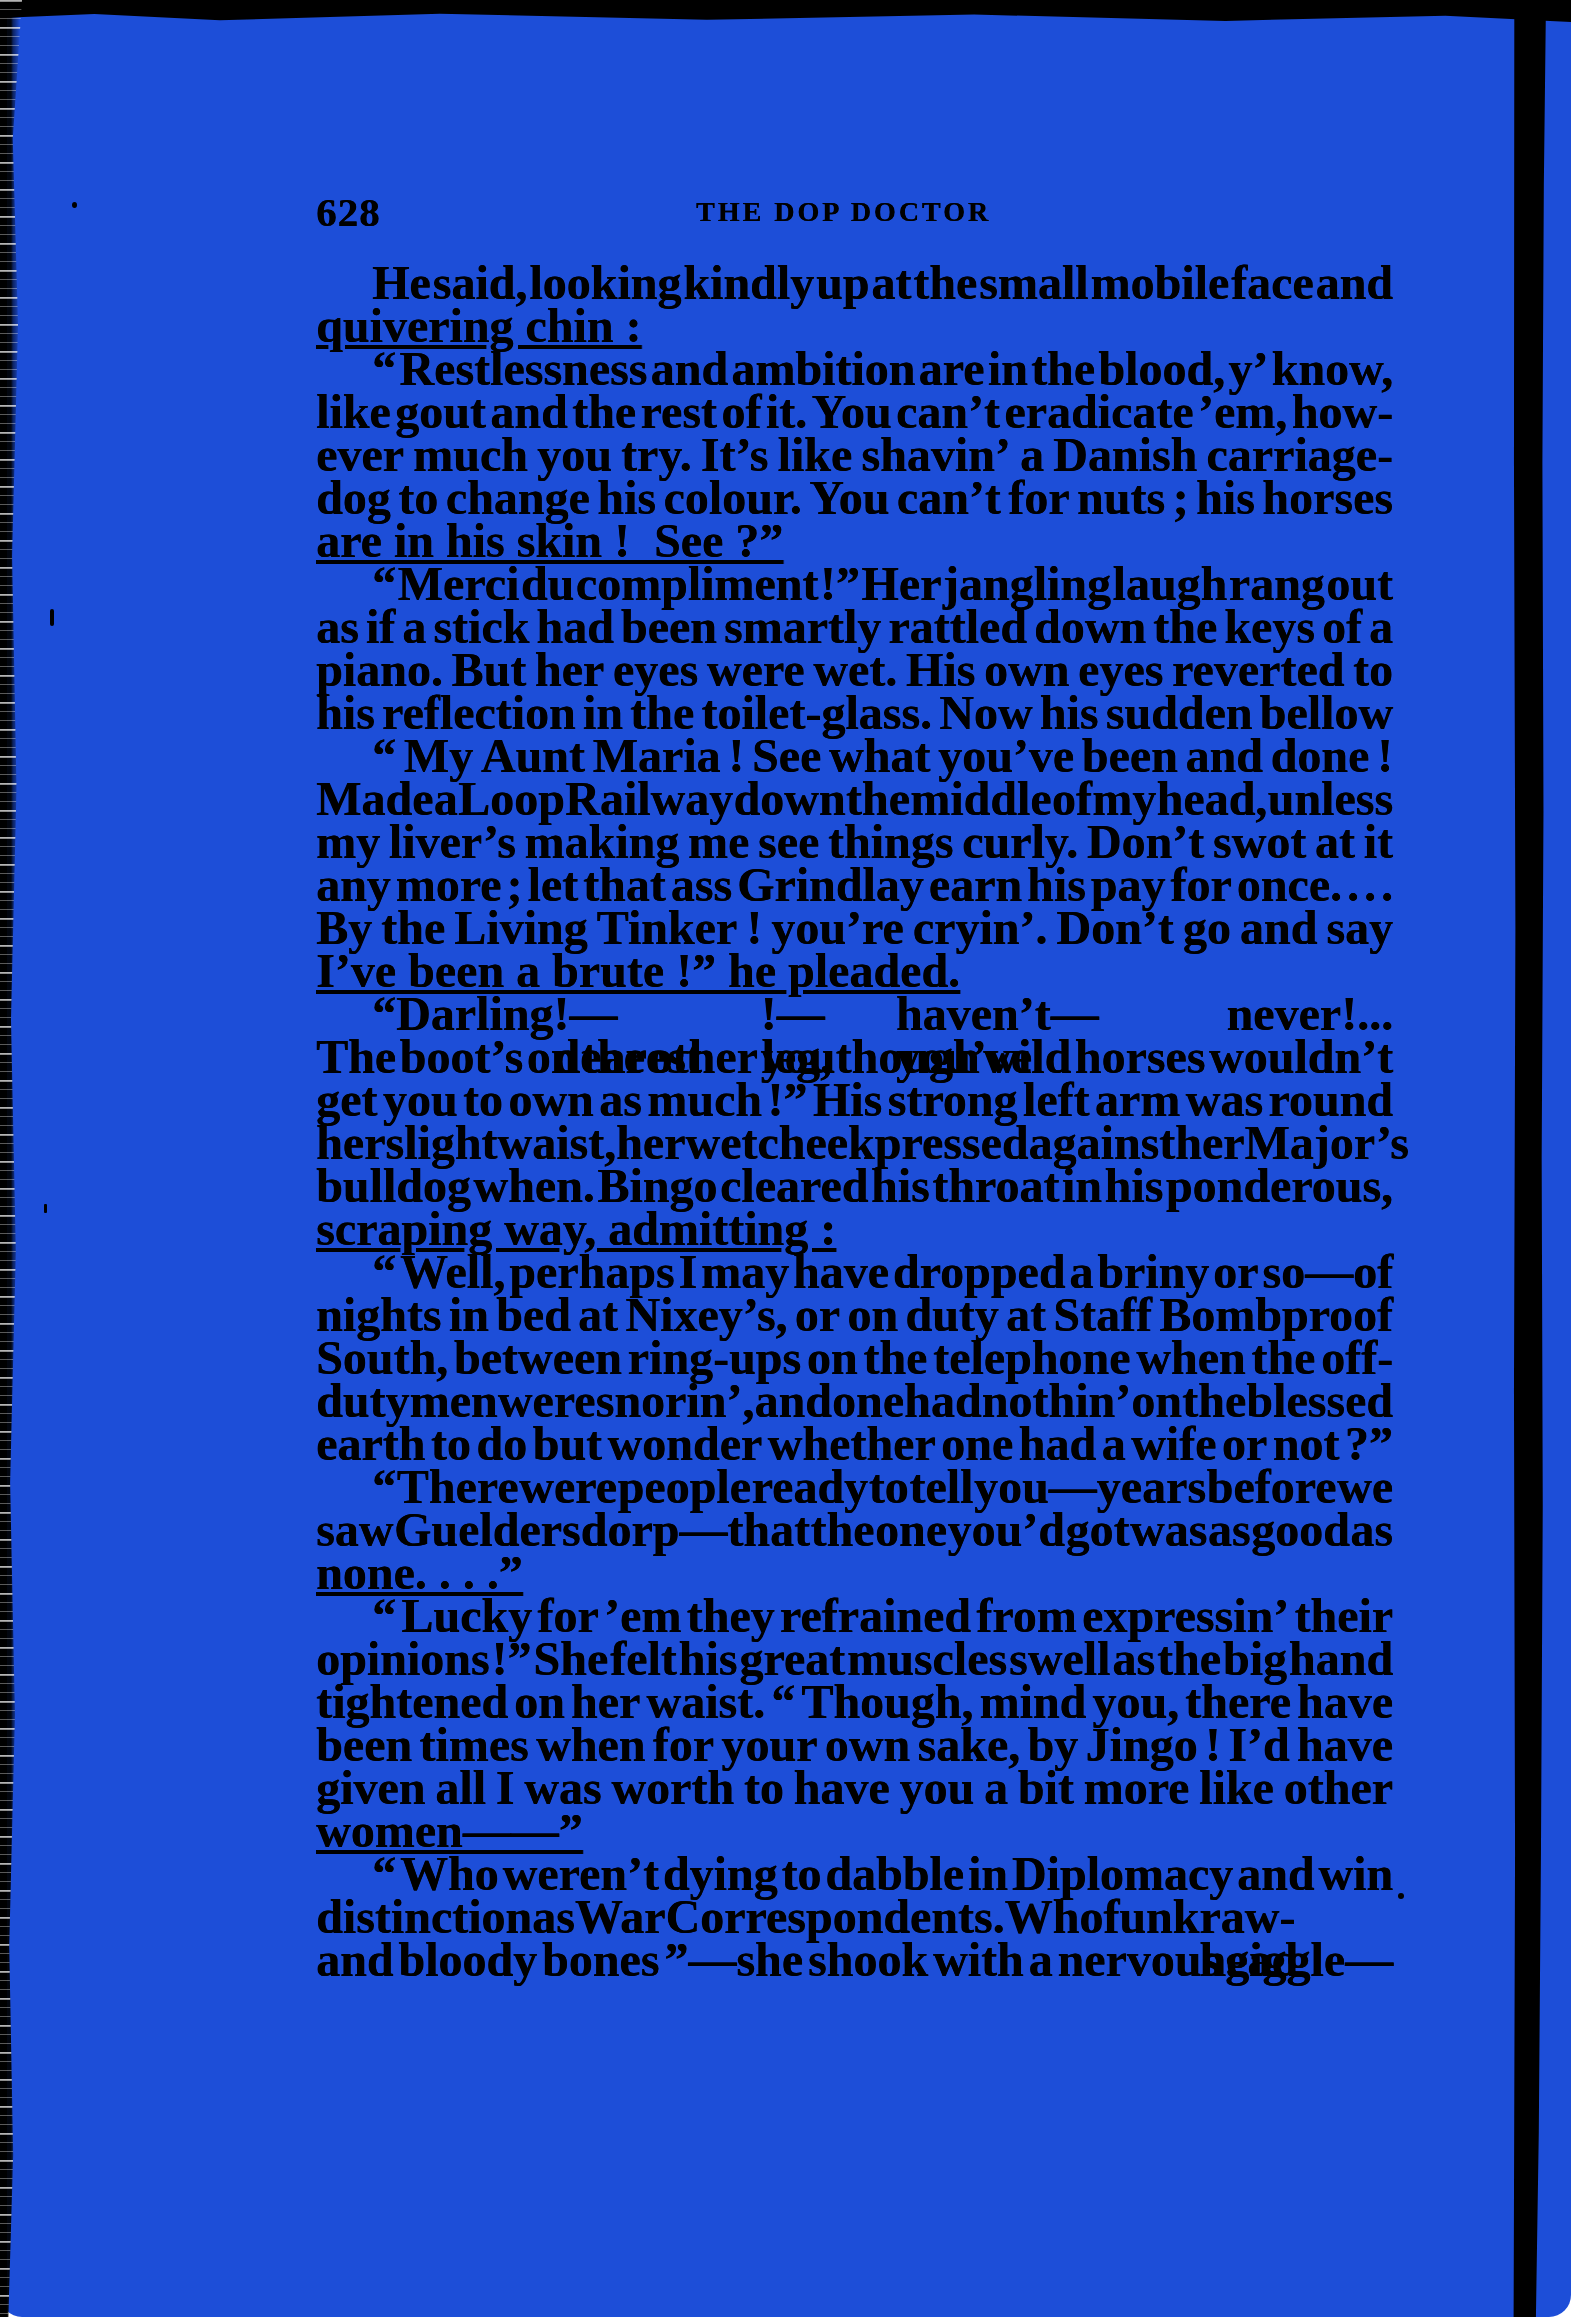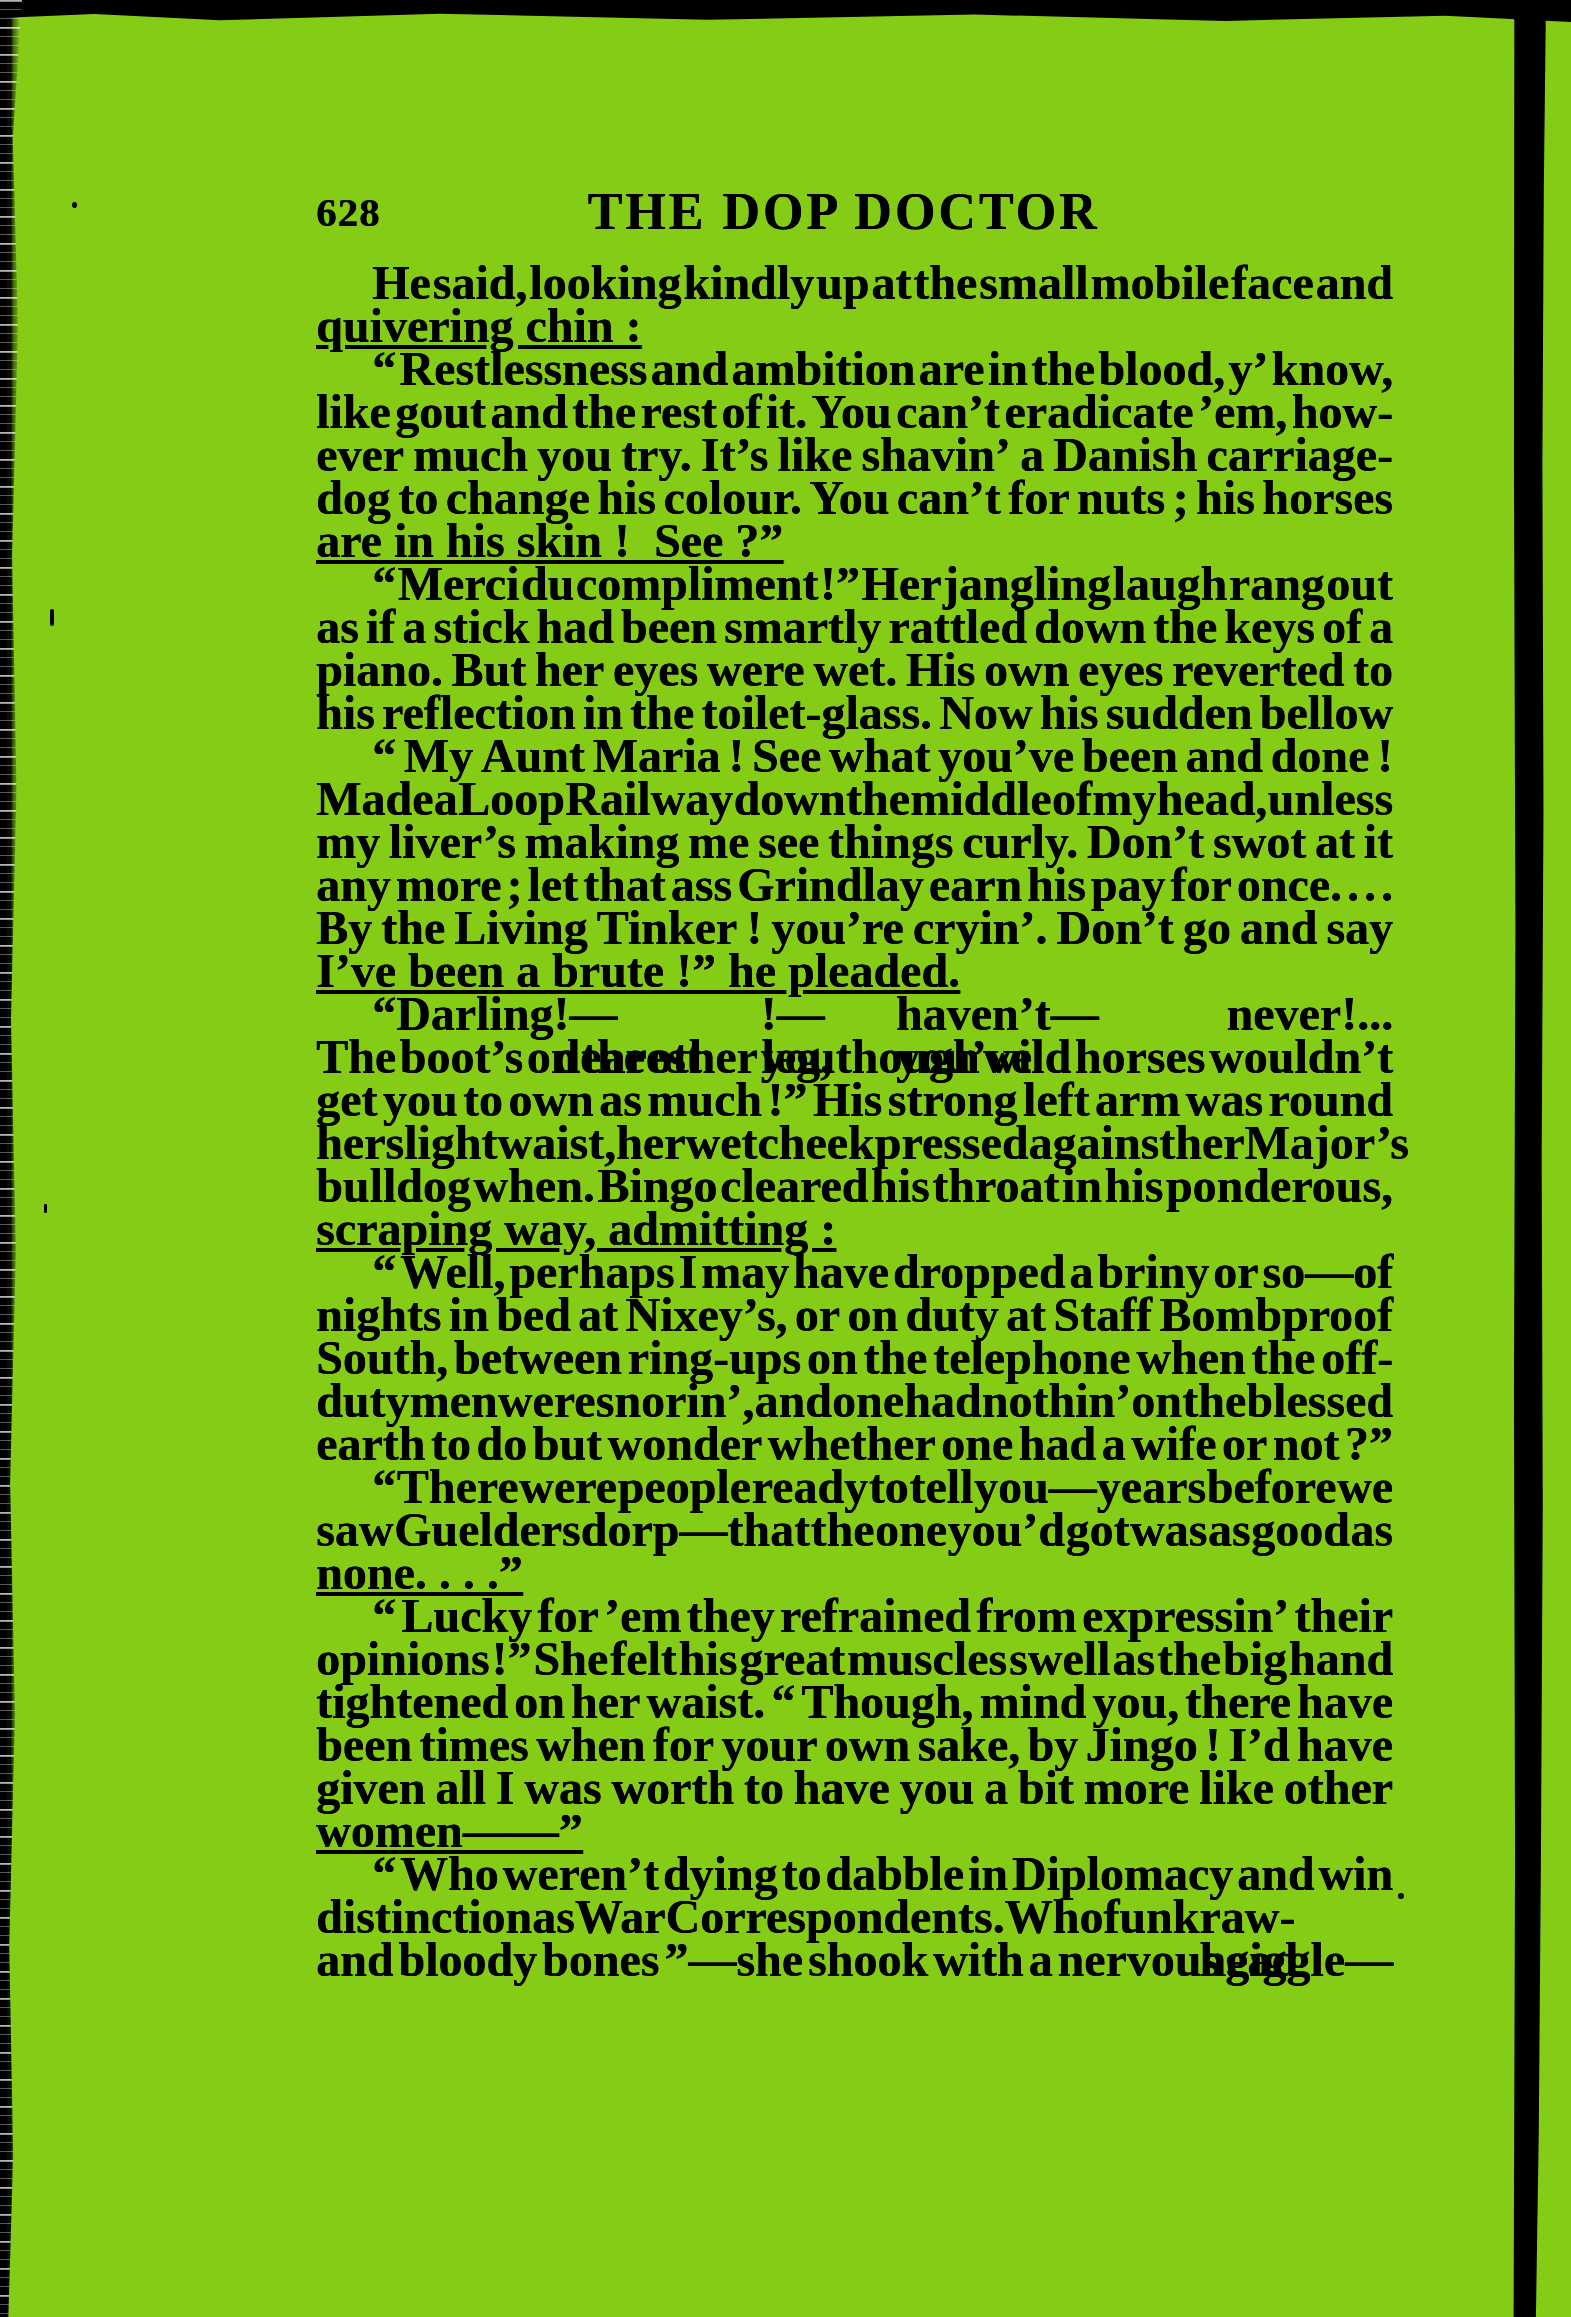--- a/index.html
+++ b/index.html
@@ -4,21 +4,21 @@
 <style>
   html, body { margin:0; padding:0; }
   body {
     width:1571px; height:2317px;
     background:#ffffff;
     position:relative;
     overflow:hidden;
     font-family:"Liberation Serif","DejaVu Serif",serif;
     color:#000;
   }
-  .scan-page { position:absolute; inset:0; background:#84cc16; }
+  .scan-page { position:absolute; inset:0; background:#1d4ed8;border-radius:22px; }
 
   
   .edge-top {
     position:absolute; left:0; top:0; width:1571px; height:22px; background:#000;
     clip-path:polygon(0 0,100% 0,100% 100%,92% 72%,78% 95%,62% 66%,45% 90%,28% 62%,14% 92%,6% 64%,0 82%);
   }
   .edge-left {
     position:absolute; left:0; top:0; width:22px; height:2317px;
     background-image:
       repeating-linear-gradient(180deg, rgba(255,255,255,.55) 0 2px, rgba(255,255,255,0) 2px 27px),
@@ -39,21 +39,21 @@
   
   .print { text-shadow:0.4px 0 0 #000; }
 
   .header { position:absolute; left:316px; top:192px; width:1077px; height:40px; }
   .page-number {
     position:absolute; left:0; top:0;
     font-size:41px; font-weight:bold; letter-spacing:1px; line-height:40px;
   }
   .page-title {
     position:absolute; left:0; right:22px; top:0; text-align:center;
-    font-size:52px; font-weight:bold; letter-spacing:3px; line-height:40px;
+    font-size:28px; font-weight:bold; letter-spacing:3px; line-height:40px;
   }
 
   .text-block {
     position:absolute; left:316px; top:261px; width:1077px;
     font-size:48px; font-weight:bold; line-height:43px;
   }
   .line { height:43px; }
   .line.just { display:flex; justify-content:space-between; align-items:baseline; }
   .line.left { white-space:pre;text-decoration:underline; }
   .line.indent { padding-left:56px; }

